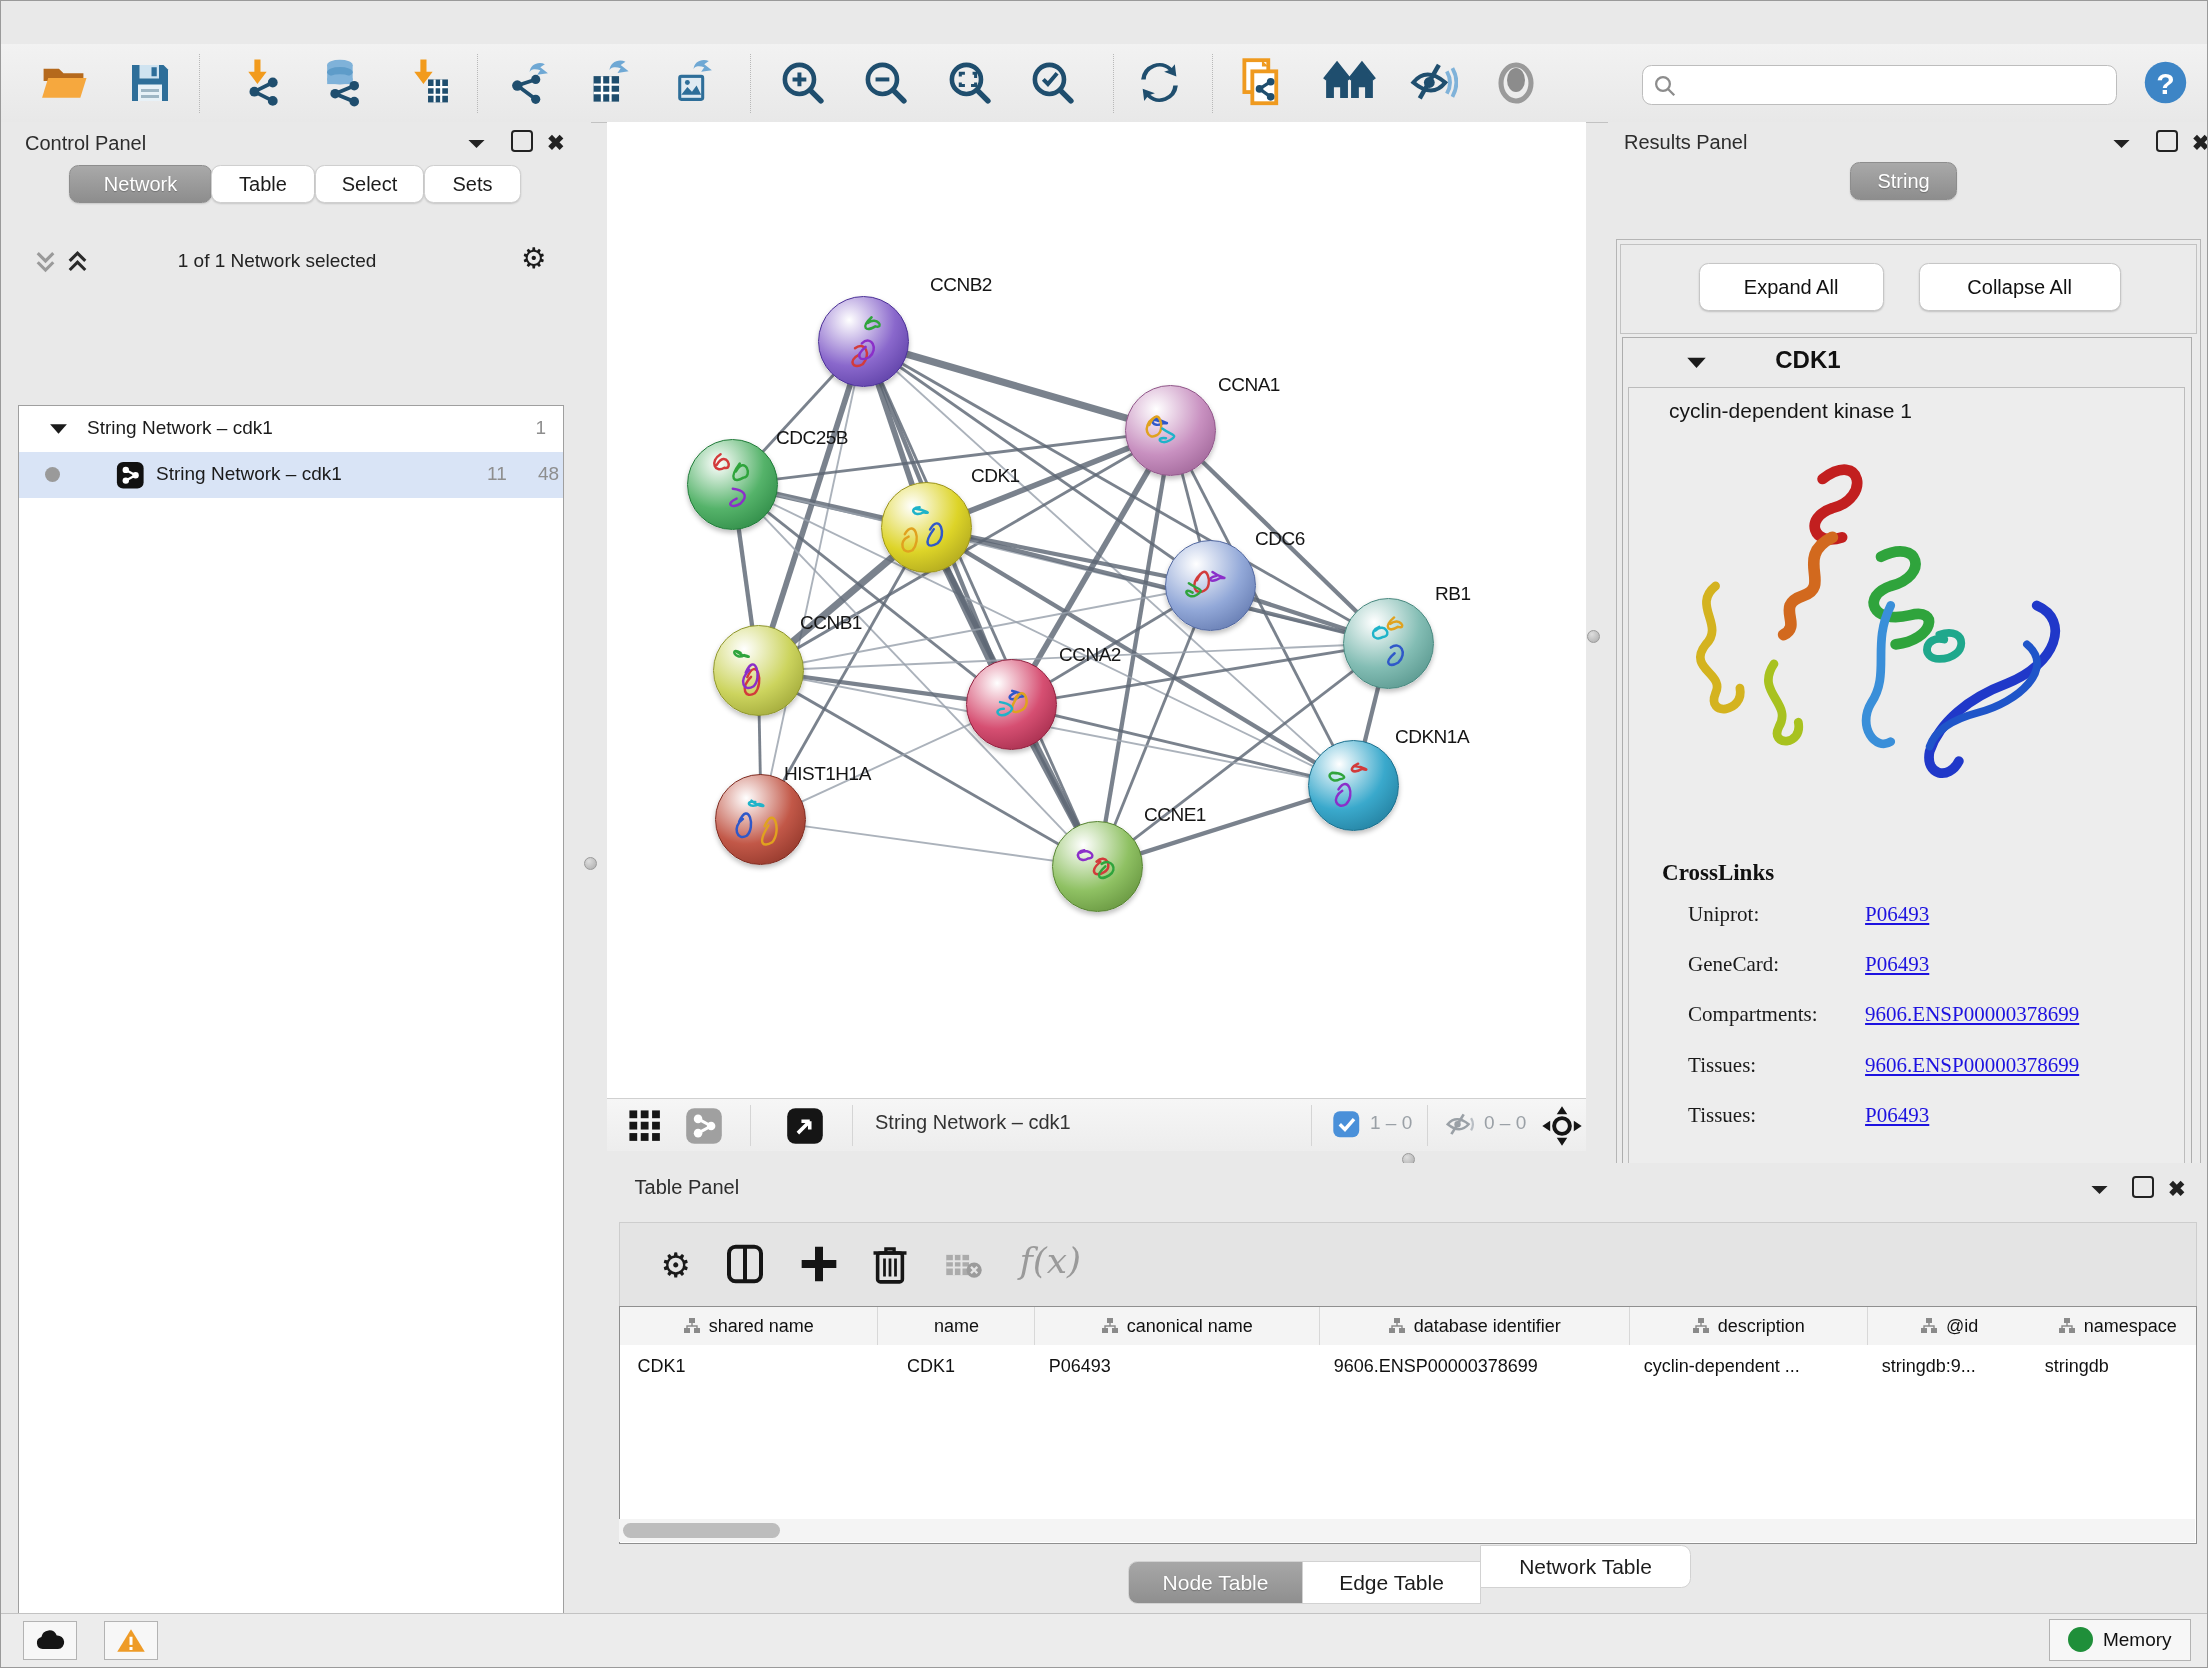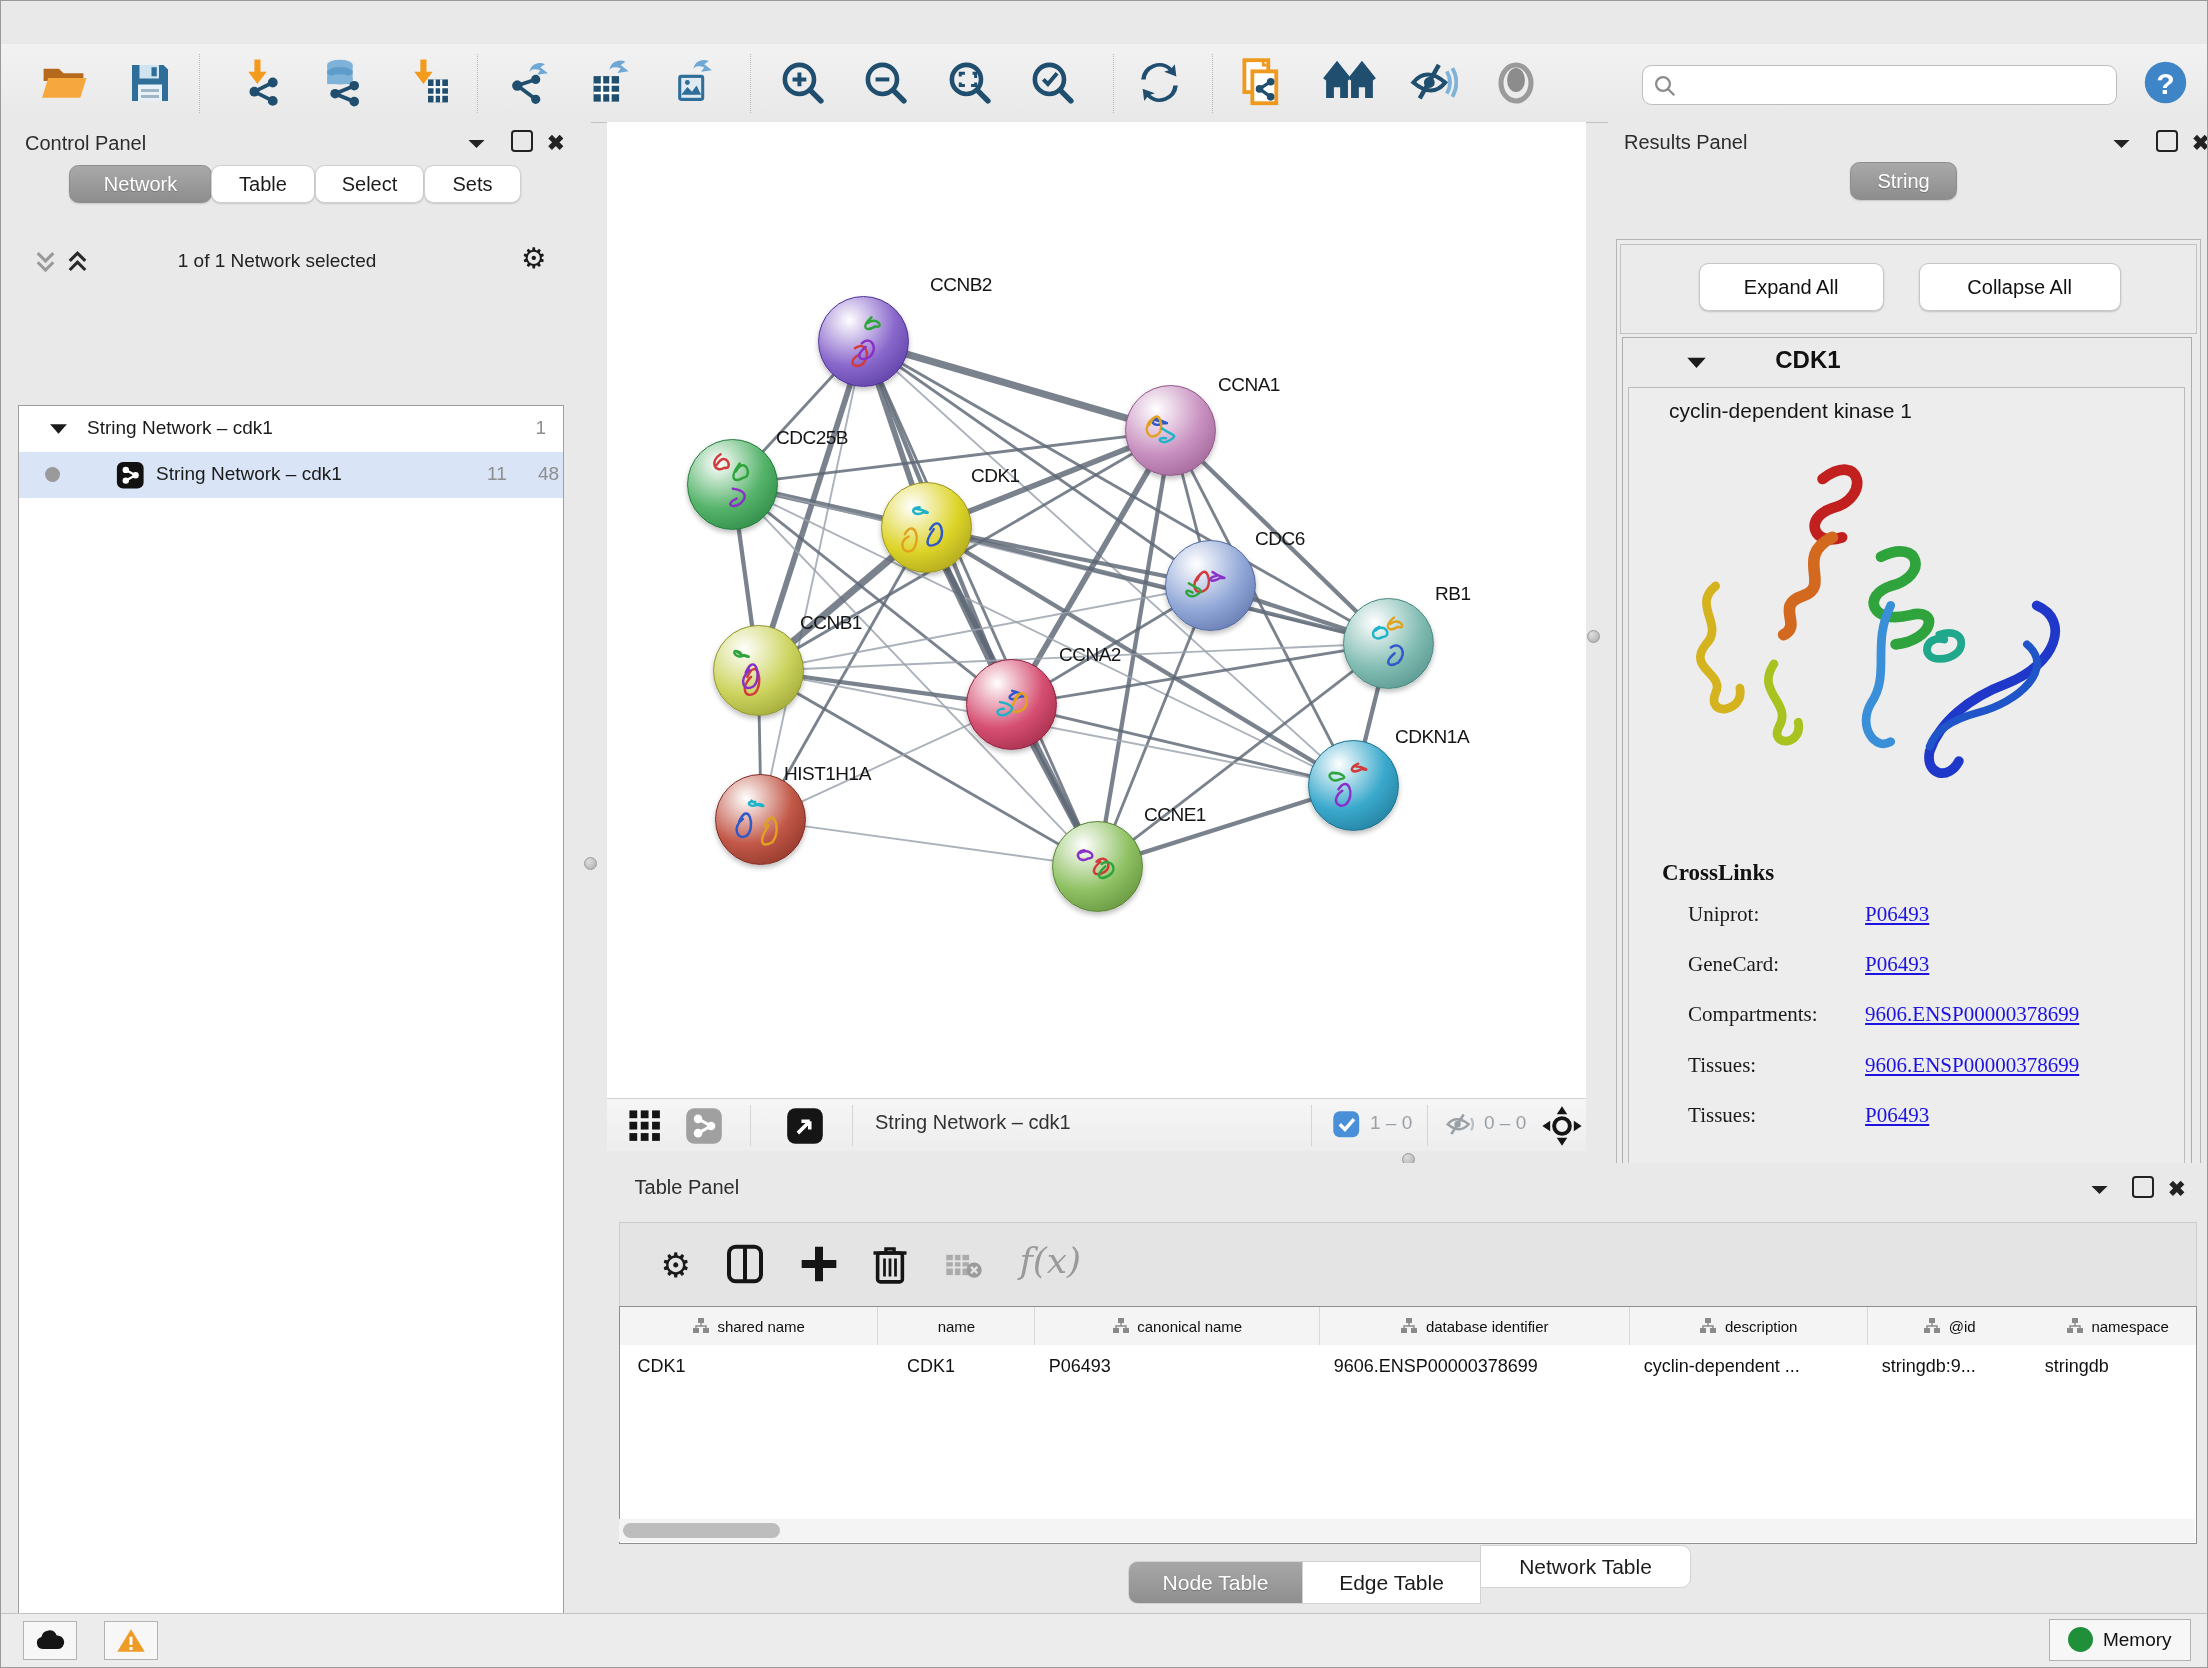--- a/index.html
+++ b/index.html
@@ -57,21 +57,21 @@
   .serif{font-family:"Liberation Serif",serif;}
   .xl-label{position:absolute;font-size:21px;color:#1a1a1a;}
   .xl-link{position:absolute;font-size:21px;color:#1d12e0;text-decoration:underline;}
   
   #table-panel{position:absolute;left:606px;top:1162px;width:1603px;height:450px;background:#e9e9e9;}
   #tp-toolbar{position:absolute;left:12.4px;top:59px;width:1578px;height:84px;background:#e4e4e4;
     border:1px solid #cdcdcd;border-bottom:none;box-sizing:border-box;}
   #tp-table{position:absolute;left:12.4px;top:143px;width:1578px;height:238px;background:#ffffff;
     border:1px solid #8f8f8f;box-sizing:border-box;overflow:hidden;}
   .th{position:absolute;top:0;height:38px;background:#f4f4f4;border-right:1px solid #d8d8d8;
-    display:flex;align-items:center;justify-content:center;gap:8.6px;font-size:15px;color:#111;overflow:hidden;}
+    display:flex;align-items:center;justify-content:center;gap:8.6px;font-size:18px;color:#111;overflow:hidden;}
   .td{position:absolute;top:40px;height:38px;font-size:18px;color:#111;display:flex;align-items:center;
     padding-left:3.8px;box-sizing:border-box;white-space:nowrap;overflow:hidden;}
   #tp-scroll{position:absolute;left:12.4px;top:356px;width:1576px;height:23px;background:#f4f4f4;}
   #tp-thumb{position:absolute;left:3.8px;top:3.8px;width:157px;height:15px;background:#bdbdbd;border-radius:7.6px;}
   .btab{display:inline-block;text-align:center;font-size:21px;color:#1c1c1c;background:#ffffff;
     border:1px solid #d2d2d2;padding:8.6px 0;}
   .btab.sel{background:linear-gradient(#a7a7a7,#8f8f8f);color:#fff;text-shadow:0 1px 1px rgba(0,0,0,.25);}
   
   #statusbar{position:absolute;left:0;top:1612px;width:2208px;height:56px;background:#ececec;
     border-top:1px solid #c2c2c2;}

